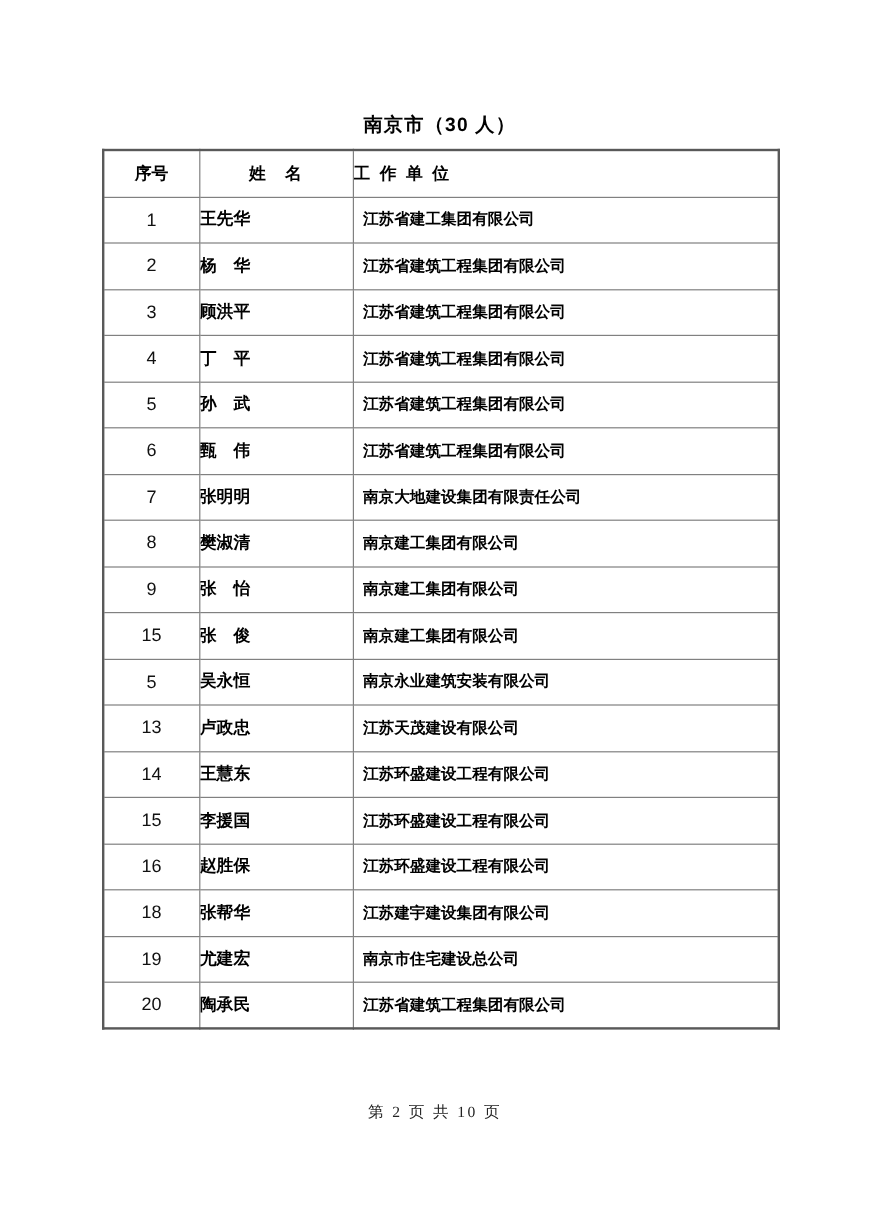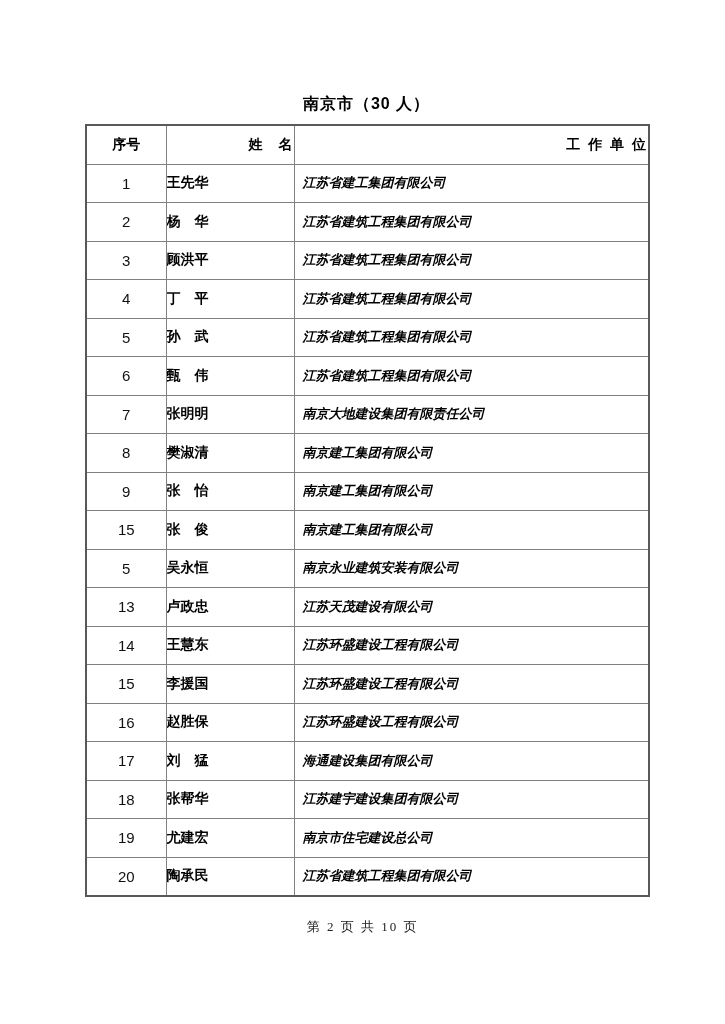--- a/index.html
+++ b/index.html
@@ -45,33 +45,33 @@
   }
   col.c-no   { width: 80px; }
   col.c-name { width: 128px; }
   col.c-unit { width: 355px; }
   tr.hdr { height: 39px; margin-left: 33px; }
   tr.row { height: 38.5px; }
   th.h-no {
     font-size: 14px; font-weight: bold; text-align: center;
   }
   th.h-name {
-    font-size: 14px; font-weight: bold; text-align: right; letter-spacing: 1px;
+    font-size: 14px; font-weight: bold; text-align: center; letter-spacing: 1px;
   }
   th.h-unit {
-    font-size: 14px; font-weight: bold; text-align: right; letter-spacing: 2px;
+    font-size: 14px; font-weight: bold; text-align: left; letter-spacing: 2px;
   }
   td.no {
     font-size: 15px; font-weight: 400; text-align: center; color: #111;
   }
   td.name {
     font-size: 14px; font-weight: 600; 
   }
   td.unit {
-    font-size: 13px; font-weight: 600; text-align: left; padding-left: 8px; font-style: italic;
+    font-size: 13px; font-weight: 600; text-align: left; padding-left: 8px;
   }
   .page-footer {
     position: absolute;
     top: 918px;
     left: 0;
     width: 725px;
     text-align: center;
     font-family: "Liberation Serif", "DejaVu Serif", serif;
     font-size: 13px;
     letter-spacing: 2px;
@@ -183,25 +183,20 @@
       <td class="name">李援国</td>
       <td class="unit">江苏环盛建设工程有限公司</td>
     </tr>
 
     <tr class="row">
       <td class="no">16</td>
       <td class="name">赵胜保</td>
       <td class="unit">江苏环盛建设工程有限公司</td>
     </tr>
 
-    <tr class="row">
-      <td class="no">17</td>
-      <td class="name">刘　猛</td>
-      <td class="unit">海通建设集团有限公司</td>
-    </tr>
 
     <tr class="row">
       <td class="no">18</td>
       <td class="name">张帮华</td>
       <td class="unit">江苏建宇建设集团有限公司</td>
     </tr>
 
     <tr class="row">
       <td class="no">19</td>
       <td class="name">尤建宏</td>

